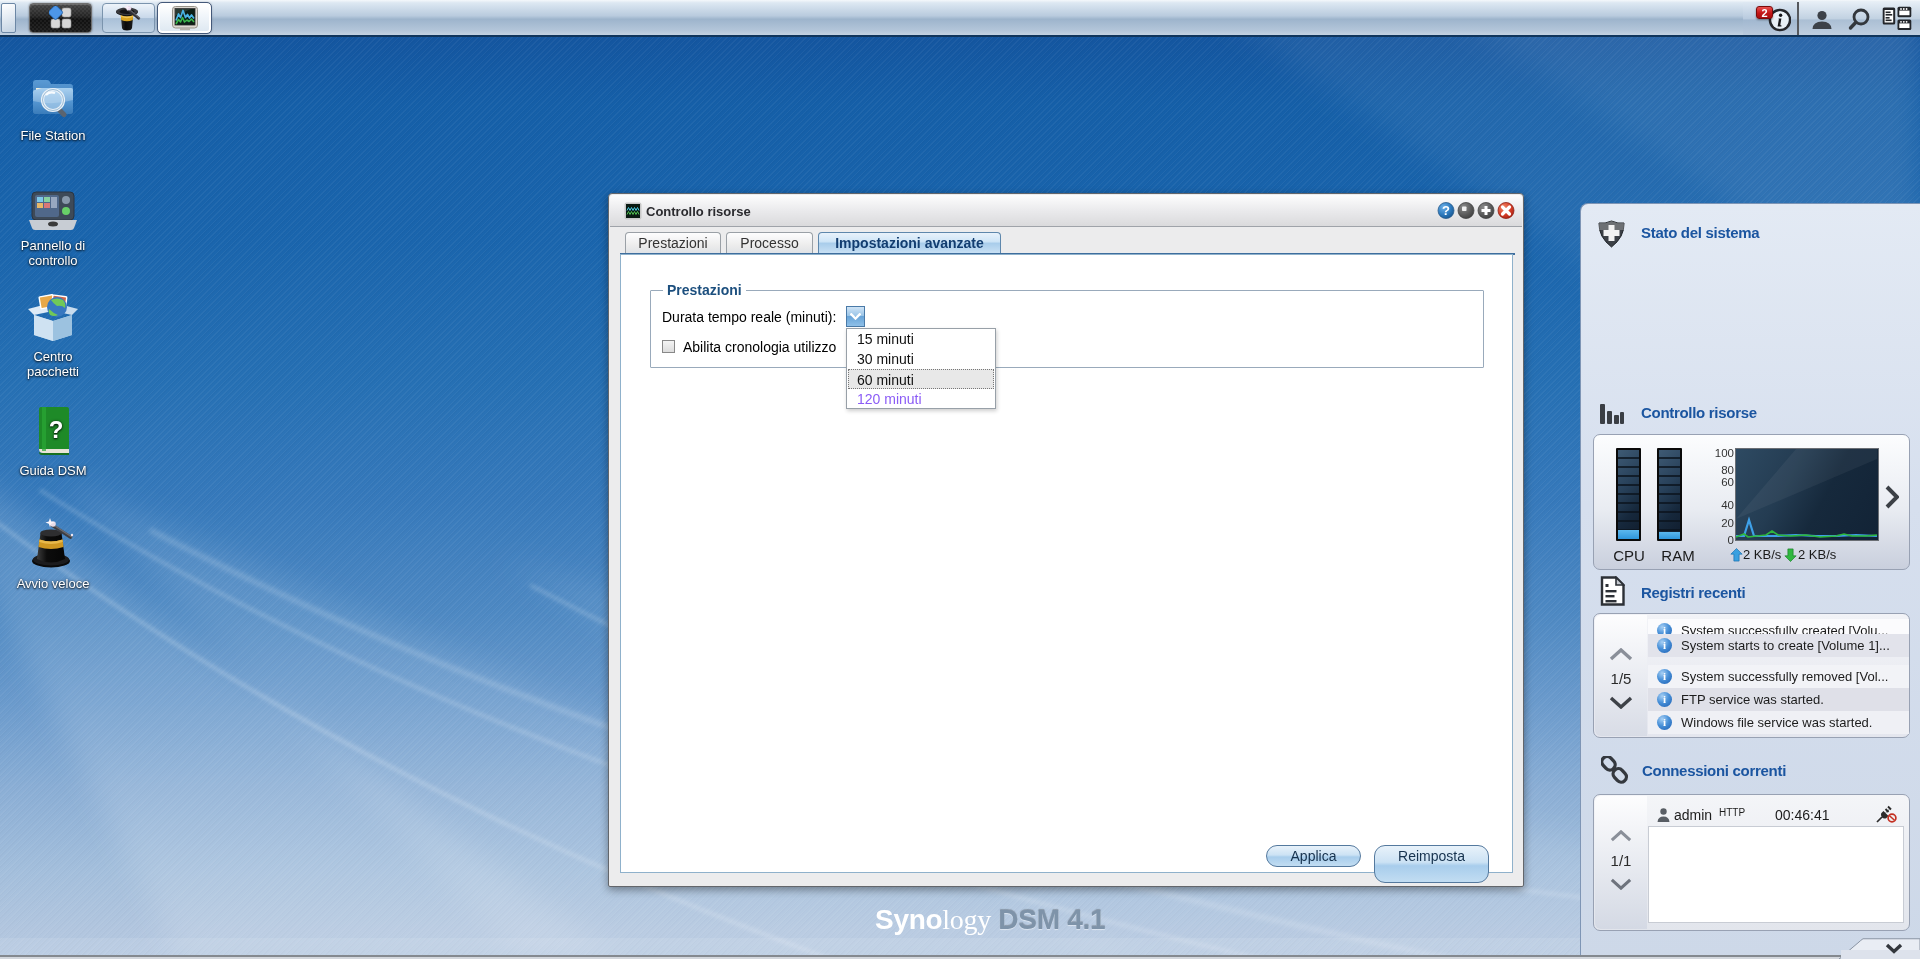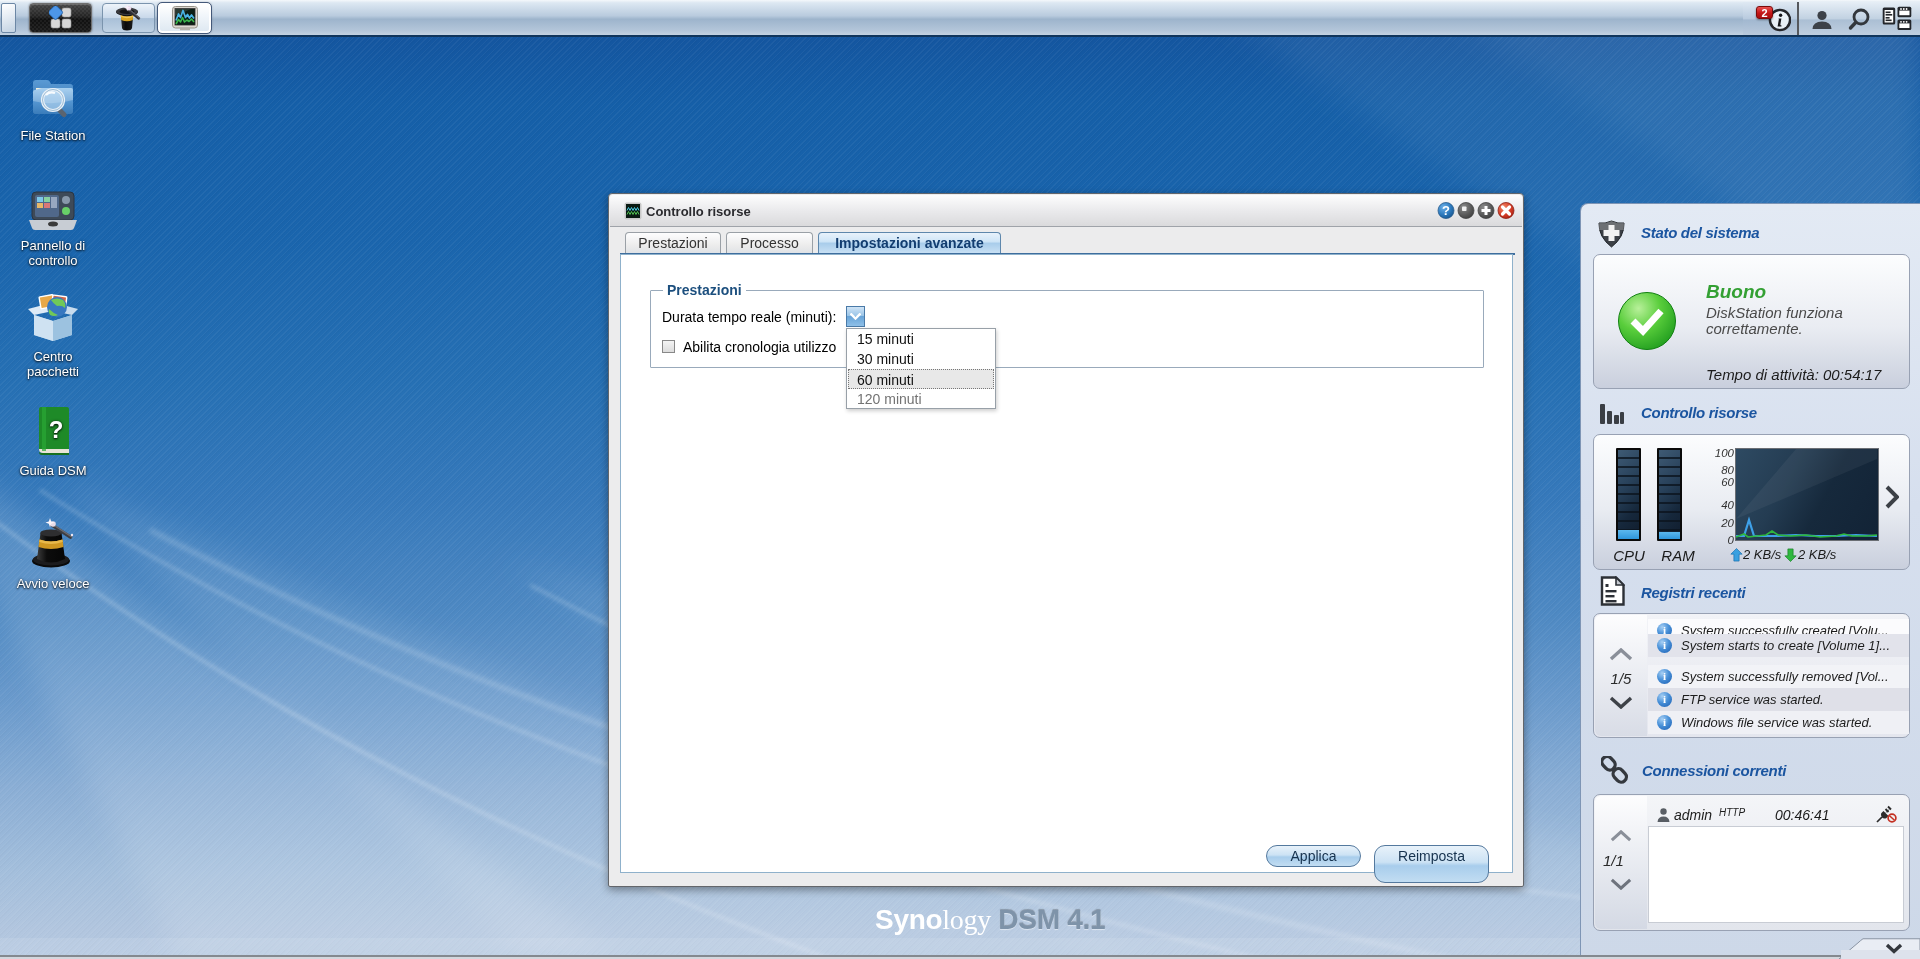--- a/index.html
+++ b/index.html
@@ -42,21 +42,21 @@
 #win-content { position:absolute; left:11px; top:60px; width:893px; height:619px; background:#fff; border:1px solid #8fb1cb; }
 .tab { position:absolute; top:38px; height:22px; border:1px solid #9aa0a6; border-bottom:none; border-radius:4px 4px 0 0;
   background:linear-gradient(to bottom,#fdfdfe 0%,#ececec 60%,#dee1e5 100%);
   font-size:14px; color:#333; text-align:center; line-height:21px; }
 .tab.active { background:linear-gradient(to bottom,#e8f2fb 0%,#cfe5f7 40%,#a9cdeb 50%,#cbe2f5 100%);
   border-color:#5e87ac; color:#123d70; font-weight:bold; }
 #tabline { position:absolute; left:11px; top:59px; width:895px; height:2px; background:#3e6e9e; }
 
 #panel { position:absolute; left:1580px; top:203px; width:340px; height:756px;
   background:linear-gradient(to bottom,#e3eaf4 0%,#d6dfee 40%,#cdd8e8 100%);
-  border:1px solid #7e95b5; border-right:none; border-bottom:none; border-radius:8px 0 0 0;font-style:italic; }
+  border:1px solid #7e95b5; border-right:none; border-bottom:none; border-radius:8px 0 0 0; }
 .phead { position:absolute; font-size:15px; font-weight:bold; color:#1b55a0; letter-spacing:-0.3px; }
 .pbox { position:absolute; left:12px; width:317px; background:linear-gradient(to bottom,#fcfdfe 0%,#e9ecf2 55%,#c9cfdd 100%);
   border:1px solid #98a1b3; border-radius:7px; }
 .logrow { position:absolute; left:54px; width:261px; height:23px; font-size:13px; color:#1c1c1c; line-height:23px; white-space:nowrap; overflow:hidden; }
 .logrow i { position:absolute; left:9px; top:4px; width:15px; height:15px; border-radius:50%;
   background:radial-gradient(circle at 35% 28%, #a8d0f4 0%, #4890d8 45%, #1a5cb0 100%); }
 .logrow i::after { content:"i"; position:absolute; left:0; top:-4px; width:15px; text-align:center; font-size:11px; font-weight:bold; font-style:normal; color:#fff; font-family:"Liberation Serif",serif; line-height:23px; }
 .logrow span { margin-left:33px; }
 </style>
 </head>
@@ -307,52 +307,36 @@
             <path d="M 0.5 0.5 L 5.5 5.5 L 10.5 0.5" stroke="#fff" stroke-width="2.4" fill="none"></path>
           </svg>
     </div>
     <div class="abs" style="left:41px;top:85px;width:13px;height:13px;background:linear-gradient(to bottom,#f4f4f4,#dcdcdc);border:1px solid #888;"></div>
     <div class="abs" style="left:62px;top:84px;font-size:14px;color:#000;">Abilita cronologia utilizzo</div>
 
     <div class="abs" style="left:225px;top:73px;width:150px;height:81px;background:#fff;border:1px solid #98a0a8;box-shadow:1px 2px 4px rgba(0,0,0,.2);">
       <div class="abs" style="left:1px;top:1px;width:154px;height:19px;font-size:14px;color:#111;padding-left:9px;line-height:19px;">15 minuti</div>
       <div class="abs" style="left:1px;top:21px;width:146px;height:19px;font-size:14px;color:#111;padding-left:9px;line-height:19px;">30 minuti</div>
       <div class="abs" style="left:1px;top:40px;width:146px;height:20px;font-size:14px;color:#111;padding-left:8px;line-height:20px;background:#e8e8e8;border:1px dotted #777;">60 minuti</div>
-      <div class="abs" style="left:1px;top:61px;width:146px;height:19px;font-size:14px;color:#737373;padding-left:9px;line-height:19px;">120 minuti</div>
+      <div class="abs" style="left:1px;top:61px;width:146px;height:19px;font-size:14px;color:#8b5cf6;padding-left:9px;line-height:19px;">120 minuti</div>
     </div>
     <div class="abs" style="left:645px;top:590px;width:95px;height:22px;border:1px solid #54799e;border-radius:11px;background:linear-gradient(to bottom,#e8f2fa 0%,#cce2f4 45%,#a8cdec 55%,#c2ddf2 100%);font-size:14px;color:#16324e;text-align:center;line-height:21px;">Applica</div>
     <div class="abs" style="left:753px;top:590px;width:115px;height:38px;border:1px solid #54799e;border-radius:11px;background:linear-gradient(to bottom,#e8f2fa 0%,#cce2f4 45%,#a8cdec 55%,#c2ddf2 100%);font-size:14px;color:#16324e;text-align:center;line-height:21px;">Reimposta</div>
   </div>
 </div>
 
 <div id="panel">
 
   <svg class="abs" style="left:17px;top:16px;" width="27" height="28" viewBox="0 0 27 28">
     <path d="M 13.5 1 Q 20 4 26 3 Q 26.5 17 13.5 27 Q 0.5 17 1 3 Q 7 4 13.5 1 Z" fill="#3c4046" stroke="#1e2226" stroke-width="1"></path>
     <path d="M 13.5 1 Q 20 4 26 3 L 26 10 L 1 10 Q 1 6 1 3 Q 7 4 13.5 1 Z" fill="rgba(255,255,255,0.25)"></path>
     <rect x="10.5" y="5" width="6" height="16" fill="#f2f2f2"></rect>
     <rect x="5.5" y="10" width="16" height="6" fill="#f2f2f2"></rect>
   </svg>
   <div class="phead" style="left:60px;top:20px;">Stato del sistema</div>
-  <div class="pbox" style="top:50px;height:135px;">
-    <svg class="abs" style="left:23px;top:36px;" width="60" height="60" viewBox="0 0 60 60">
-      <defs>
-            <radialGradient id="gg" cx="0.35" cy="0.28" r="0.85">
-              <stop offset="0" stop-color="#b8f09a"></stop>
-              <stop offset="0.45" stop-color="#5ace3c"></stop>
-              <stop offset="1" stop-color="#18961a"></stop>
-            </radialGradient>
-          </defs>
-      <circle cx="30" cy="30" r="28.5" fill="url(#gg)" stroke="#128012" stroke-width="1"></circle>
-      <path d="M 16 30 L 26 40 L 44 20" stroke="#fff" stroke-width="7" fill="none"></path>
-    </svg>
-    <div class="abs" style="left:112px;top:26px;font-size:19px;font-weight:bold;color:#33a033;">Buono</div>
-    <div class="abs" style="left:112px;top:50px;font-size:15px;color:#4a4a4a;line-height:16px;">DiskStation funziona<br>correttamente.</div>
-    <div class="abs" style="left:112px;top:111px;font-size:15px;color:#1c1c1c;">Tempo di attività: 00:54:17</div>
-  </div>
 
   <svg class="abs" style="left:18px;top:198px;" width="26" height="24" viewBox="0 0 26 24">
     <rect x="1" y="2" width="5" height="20" rx="1" fill="#3a3e44"></rect>
     <rect x="8" y="9" width="5" height="13" rx="1" fill="#3a3e44"></rect>
     <rect x="15" y="13" width="5" height="9" rx="1" fill="#3a3e44"></rect>
     <rect x="21" y="10" width="4" height="12" rx="1" fill="#3a3e44"></rect>
   </svg>
   <div class="phead" style="left:60px;top:200px;">Controllo risorse</div>
   <div class="pbox" style="top:230px;height:136px;">
     <div class="abs" style="left:22px;top:13px;width:25px;height:93px;background:#0a0a0a;border-radius:1px;">
@@ -449,21 +433,21 @@
       <rect x="-3" y="10" width="14.5" height="10.5" rx="5.2"></rect>
       <rect x="13.5" y="10" width="14.5" height="10.5" rx="5.2"></rect>
     </g>
   </svg>
   <div class="phead" style="left:61px;top:558px;">Connessioni correnti</div>
   <div class="pbox" style="top:590px;height:137px;background:linear-gradient(to bottom,#f4f5f8 0%,#e2e5ec 100%);">
     <div class="abs" style="left:1px;top:1px;width:52px;height:133px;background:linear-gradient(to bottom,#fdfdfe,#d4d9e4);border-radius:6px 0 0 6px;"></div>
     <svg class="abs" style="left:16px;top:35px;" width="22" height="12" viewBox="0 0 24 13">
           <path d="M 2 11 L 12 2 L 22 11" stroke="#8a8f99" stroke-width="3.4" fill="none"></path>
         </svg>
-    <div class="abs" style="left:9px;top:57px;width:36px;text-align:left;font-size:15px;color:#2a2a2a;">1/1</div>
+    <div class="abs" style="left:9px;top:57px;width:36px;text-align:center;font-size:15px;color:#2a2a2a;">1/1</div>
     <svg class="abs" style="left:16px;top:83px;" width="22" height="12" viewBox="0 0 24 13">
           <path d="M 2 2 L 12 11 L 22 2" stroke="#6e737d" stroke-width="3.4" fill="none"></path>
         </svg>
     <svg class="abs" style="left:62px;top:12px;" width="15" height="16" viewBox="0 0 15 16">
       <circle cx="7.5" cy="4.5" r="3.2" fill="#585d64"></circle>
           <path d="M 1.5 15 Q 2 9.5 7.5 9.5 Q 13 9.5 13.5 15 Z" fill="#585d64"></path>
     </svg>
     <div class="abs" style="left:80px;top:12px;font-size:14px;color:#1c1c1c;">admin</div>
     <div class="abs" style="left:125px;top:12px;font-size:10px;color:#1c1c1c;">HTTP</div>
     <div class="abs" style="left:181px;top:12px;font-size:14px;color:#1c1c1c;">00:46:41</div>

